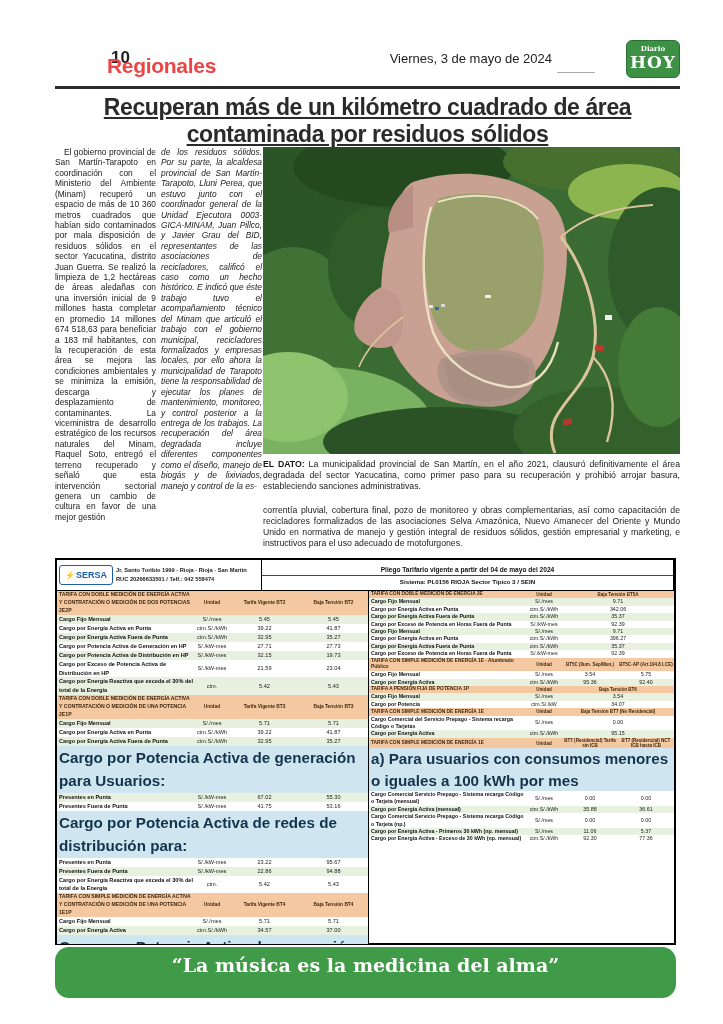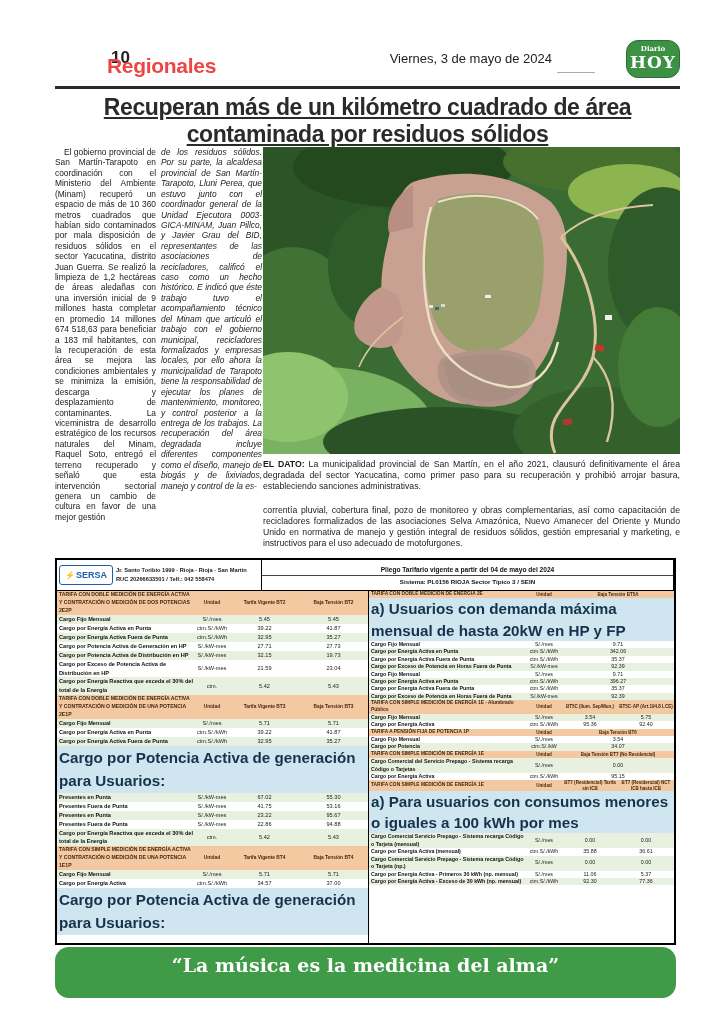--- a/index.html
+++ b/index.html
@@ -4,21 +4,21 @@
 <style>
   html,body{margin:0;padding:0;background:#ffffff;}
   body{width:723px;height:1024px;position:relative;font-family:"Liberation Sans",sans-serif;color:#111;overflow:hidden;}
 
   
   .masthead{position:absolute;left:55px;top:42px;width:625px;height:40px;}
   .page-num{position:absolute;left:8px;top:6px;font-size:17px;font-weight:bold;color:#222;margin-left:48px;}
   .section-name{position:absolute;left:52px;top:12px;font-size:21px;font-weight:bold;color:#ef4444;letter-spacing:-0.3px;}
   .date-line{position:absolute;right:128px;top:9px;font-size:13px;color:#222;}
   .date-underline{position:absolute;right:85px;top:30px;width:38px;height:1px;background:#aaa;}
-  .hoy-logo{position:absolute;right:0;top:-2px;width:52px;height:36px;background:#3c9144;border:1px solid #2c7034;border-radius:12px;text-align:center;color:#fff;}
+  .hoy-logo{position:absolute;right:0;top:-2px;width:52px;height:36px;background:#3c9144;border:1px solid #2c7034;border-radius:6px;text-align:center;color:#fff;}
   .hoy-logo .diario{font-size:7px;font-weight:bold;font-family:"DejaVu Serif",serif;margin-top:3px;}
   .hoy-logo .hoy{font-size:17px;font-weight:bold;font-family:"DejaVu Serif",serif;letter-spacing:1px;margin-top:-1px;}
   .masthead-rule{position:absolute;left:55px;top:86px;width:625px;height:3px;background:#2b2b2b;}
 
   
   .headline{position:absolute;left:80px;top:94px;width:575px;text-align:center;font-size:23px;line-height:1.17;font-weight:bold;color:#2a2a2a;letter-spacing:-0.4px;text-decoration:underline;}
 
   
   .artcol{position:absolute;top:147px;width:101px;font-size:8.4px;line-height:1.24;text-align:justify;color:#1a1a1a;}
   .col1{left:55px;text-indent:9px;}
@@ -260,20 +260,21 @@
           </div>
         </div>
         <div class="trow r">
           <div class="lbl">Presentes Fuera de Punta</div>
           <div class="unit">S/./kW-mes</div>
           <div class="vals">
             <div class="val">41.75</div>
             <div class="val">53.16</div>
           </div>
         </div>
+        <div class="trow sub">Cargo por Potencia Activa de redes de distribución para:</div>
         <div class="trow r">
           <div class="lbl">Presentes en Punta</div>
           <div class="unit">S/./kW-mes</div>
           <div class="vals">
             <div class="val">23.22</div>
             <div class="val">95.67</div>
           </div>
         </div>
         <div class="trow r">
           <div class="lbl">Presentes Fuera de Punta</div>
@@ -318,21 +319,20 @@
         <div class="trow sub">Cargo por Potencia Activa de generación para Usuarios:</div>
       </div>
     <div id="tright" class="tcol t-right">
         <div class="trow sec">
           <div class="lbl">TARIFA CON DOBLE MEDICIÓN DE ENERGÍA 2E</div>
           <div class="unit">Unidad</div>
           <div class="vals">
             <div class="val">Baja Tensión BT5A</div>
           </div>
         </div>
-        <div class="trow sub">a) Usuarios con demanda máxima mensual de hasta 20kW en HP y FP</div>
         <div class="trow r">
           <div class="lbl">Cargo Fijo Mensual</div>
           <div class="unit">S/./mes</div>
           <div class="vals">
             <div class="val">9.71</div>
           </div>
         </div>
         <div class="trow r">
           <div class="lbl">Cargo por Energía Activa en Punta</div>
           <div class="unit">ctm.S/./kWh</div>

